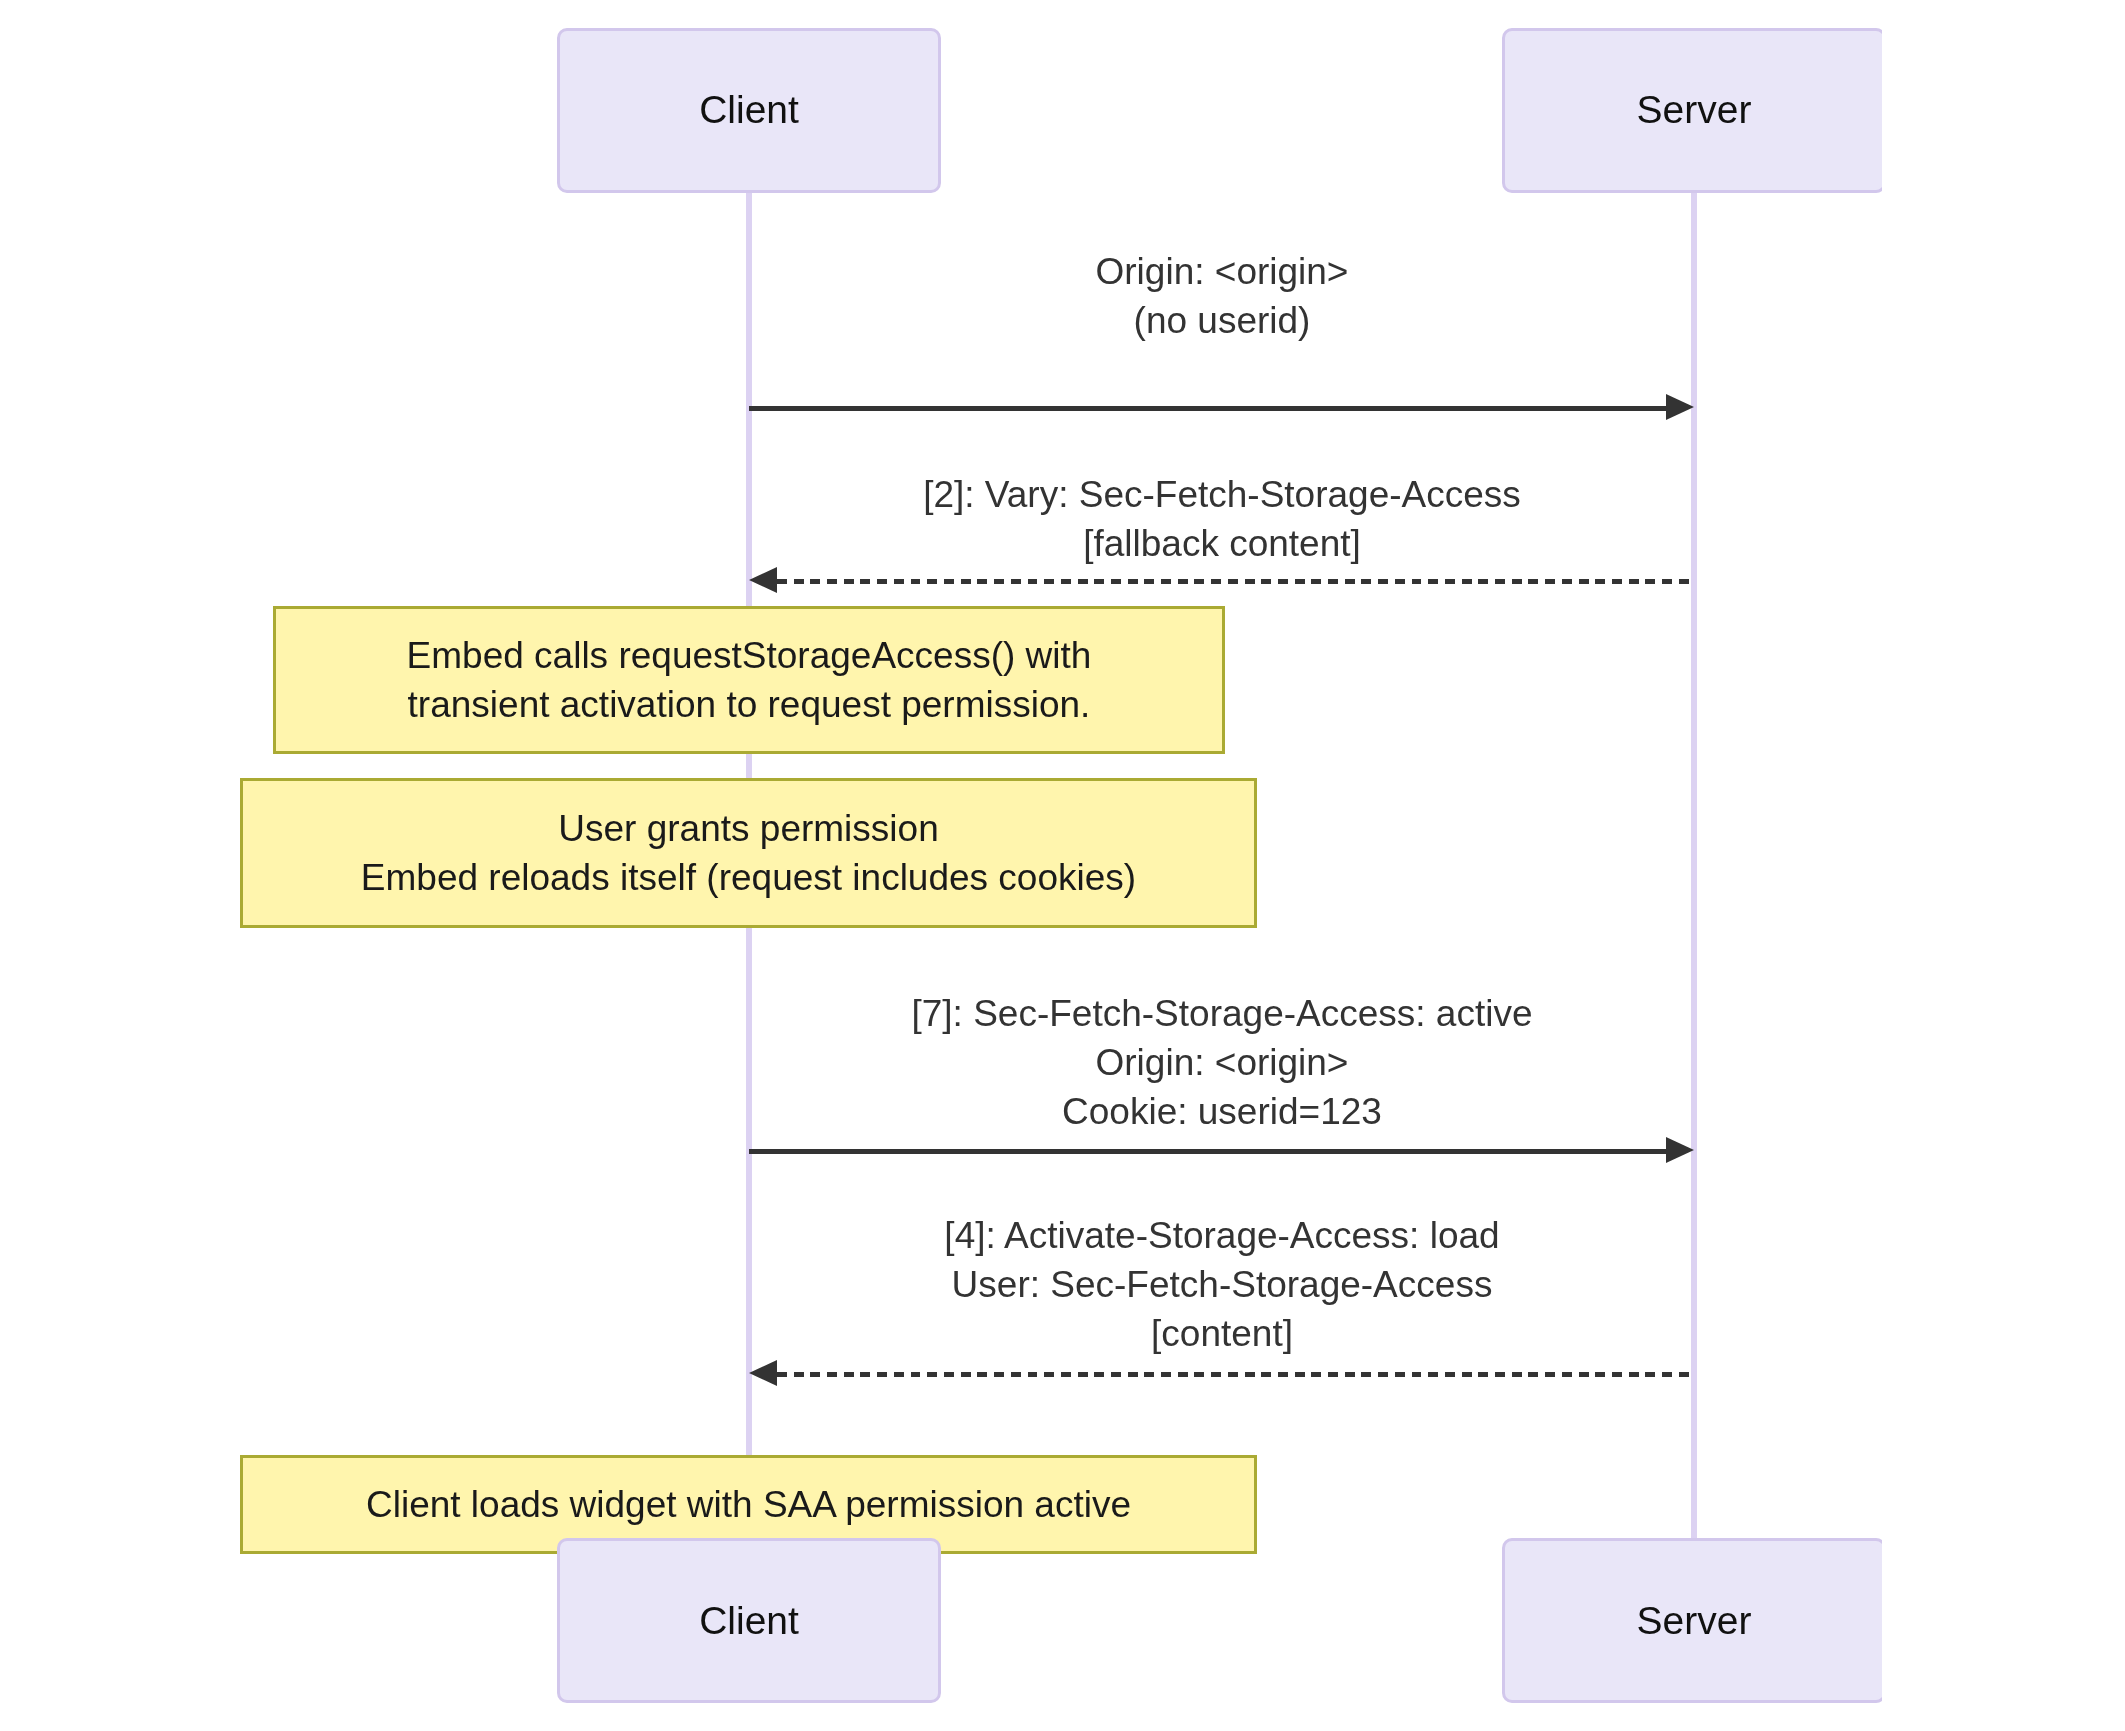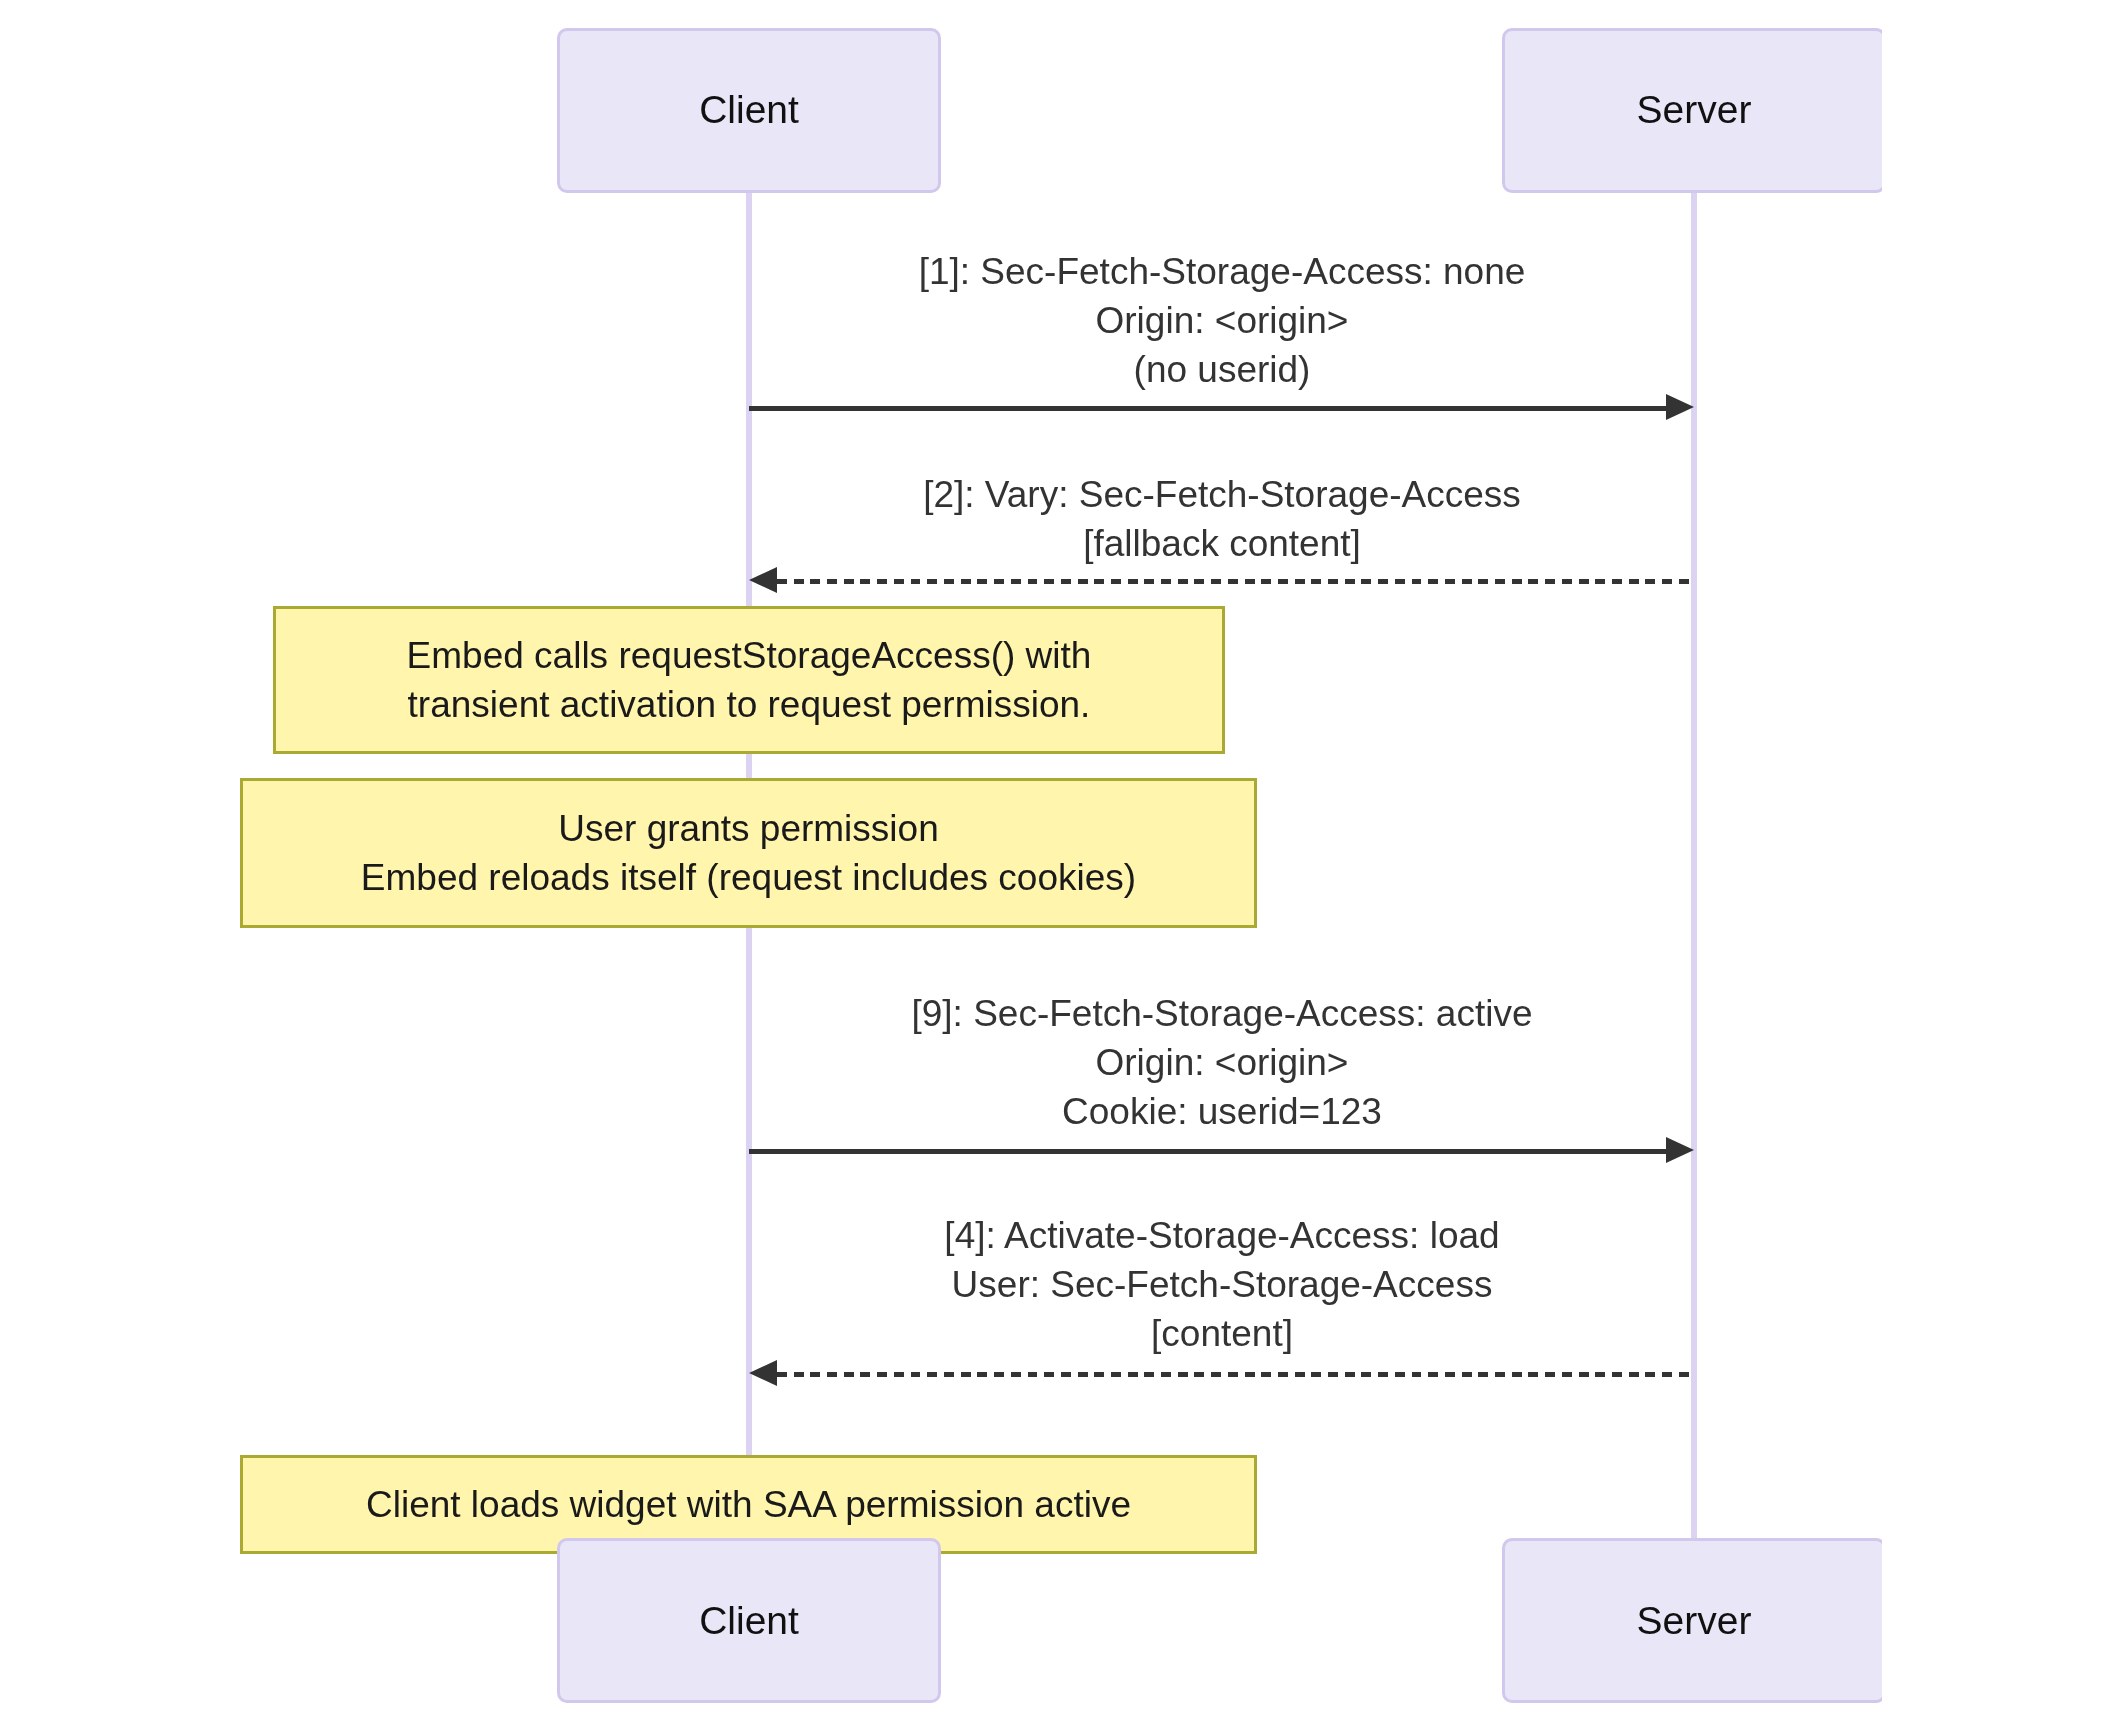--- a/index.html
+++ b/index.html
@@ -107,21 +107,20 @@
   <div class="lifeline server"></div>
 
   <div class="actor top client">
     <span>Client</span>
   </div>
   <div class="actor top server">
     <span>Server</span>
   </div>
 
   <div class="msg-text msg-1">
-    <div>[1]: Sec-Fetch-Storage-Access: none</div>
     <div>Origin: &lt;origin&gt;</div>
     <div>(no userid)</div>
   </div>
   <div class="arrow-line" style="left:749px;top:406px;width:917px;"></div>
   <div class="arrow-head right" style="left:1666px;top:394px;"></div>
 
   <div class="msg-text msg-2">
     <div>[2]: Vary: Sec-Fetch-Storage-Access</div>
     <div>[fallback content]</div>
   </div>
@@ -132,21 +131,21 @@
     <div>User grants permission</div>
     <div>Embed reloads itself (request includes cookies)</div>
   </div>
 
   <div class="note note-1">
     <div>Embed calls requestStorageAccess() with</div>
     <div>transient activation to request permission.</div>
   </div>
 
   <div class="msg-text msg-3">
-    <div>[9]: Sec-Fetch-Storage-Access: active</div>
+    <div>[7]: Sec-Fetch-Storage-Access: active</div>
     <div>Origin: &lt;origin&gt;</div>
     <div>Cookie: userid=123</div>
   </div>
   <div class="arrow-line" style="left:749px;top:1149px;width:917px;"></div>
   <div class="arrow-head right" style="left:1666px;top:1137px;"></div>
 
   <div class="msg-text msg-4">
     <div>[4]: Activate-Storage-Access: load</div>
     <div>User: Sec-Fetch-Storage-Access</div>
     <div>[content]</div>

